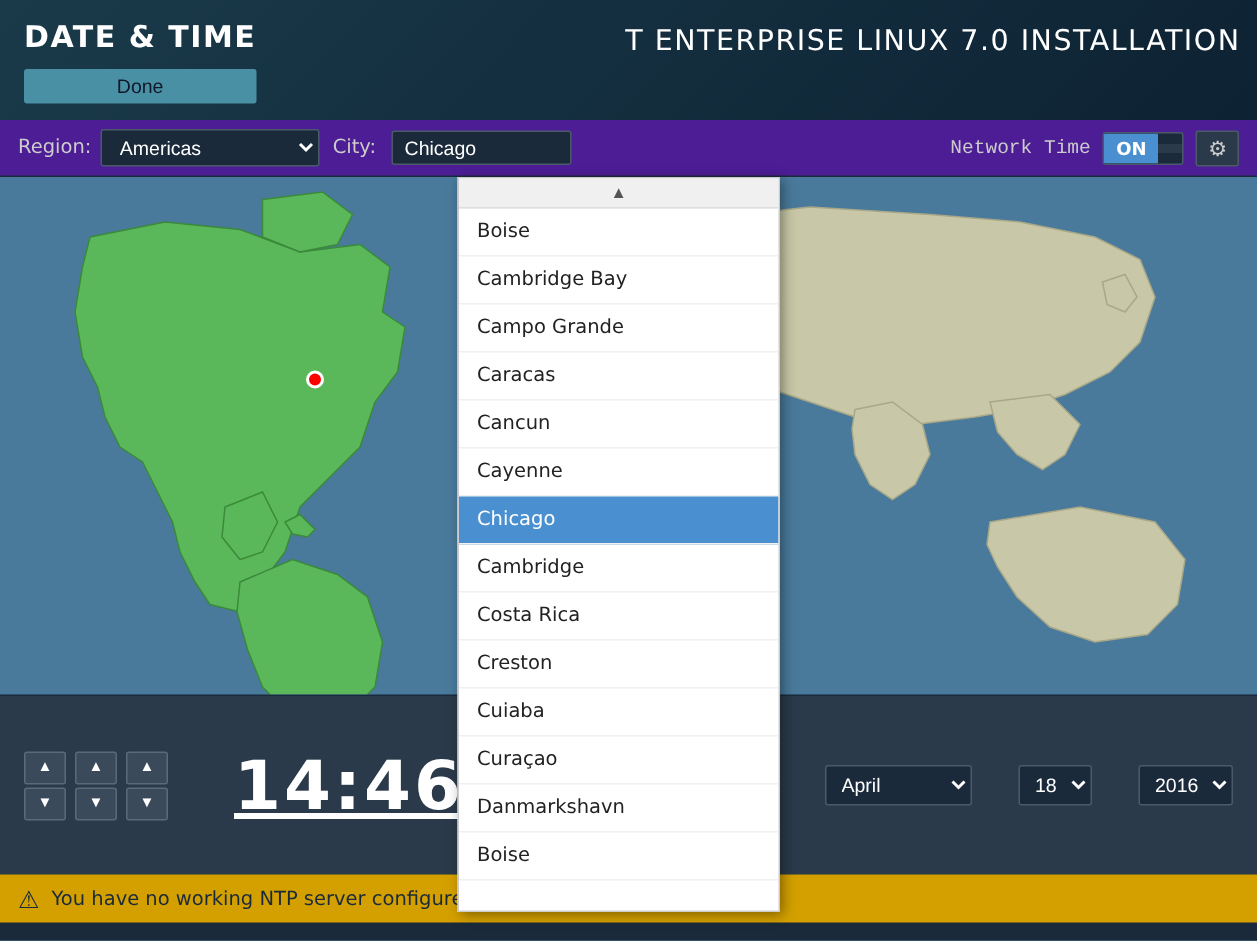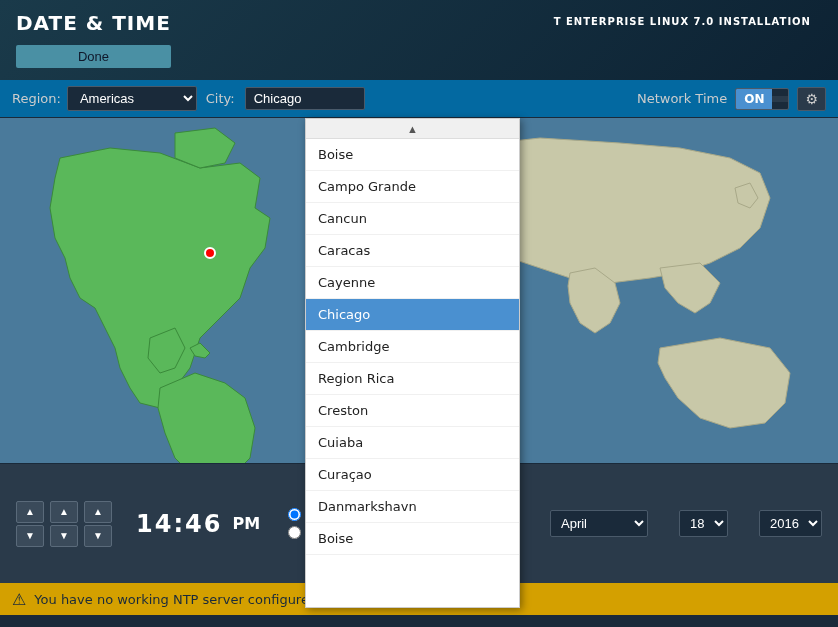--- a/index.html
+++ b/index.html
@@ -11,88 +11,89 @@
       font-size: 14px;
       background: #1a2a3a;
       position: relative;
     }
 
     
     .header {
       background: linear-gradient(135deg, #1a3a4a 0%, #0d2233 100%);
       height: 80px;
       display: flex;
-      align-items: flex-end;
+      align-items: center;
       padding: 12px 16px;
       position: relative;
     }
     .header-title {
       color: white;
       font-size: 20px;
       font-weight: bold;
       letter-spacing: 1px;
       margin-bottom: 8px;
     }
     .header-subtitle {
       position: absolute;
-      right: 27px;
+      right: 11px;
       top: 16px;
       color: white;
-      font-size: 10px;
-      font-weight: bold;
+      font-size: 19px;
+      font-weight: normal;
       letter-spacing: 1px;
     }
     .done-btn {
       background: #4a90a4;
       color: #0f172a;
       border: none;
       padding: 4px 12px;
       font-size: 13px;
       cursor: pointer;
       border-radius: 2px;
       margin-top: 2px;
     }
 
     
     .controls-bar {
-      background: #0369a1;
+      background: #4c1d95;
       height: 38px;
       display: flex;
       align-items: center;
       padding: 0 12px;
       border-bottom: 1px solid #1a2a3a;
     }
     .region-label, .city-label {
       color: #ccc;
       margin-right: 6px;
       font-size: 13px;
     }
     .region-select, .city-input {
       background: #1a2a3a;
       color: white;
       border: 1px solid #4a5a6a;
       padding: 3px 8px;
       font-size: 13px;
       border-radius: 2px;
     }
     .region-select {
-      width: 130px;
+      width: 146px;
     }
     .city-input {
       width: 120px;
     }
     .network-time-section {
       margin-left: auto;
       display: flex;
       align-items: center;
       gap: 8px;
     }
     .network-time-label {
       color: #ccc;
       font-size: 13px;
+      font-family: Liberation Mono, monospace;
     }
     .toggle-container {
       display: flex;
       align-items: center;
       background: #1a2a3a;
       border: 1px solid #4a5a6a;
       border-radius: 2px;
       overflow: hidden;
     }
     .toggle-on {
@@ -164,24 +165,25 @@
       cursor: pointer;
       font-size: 10px;
       display: flex;
       align-items: center;
       justify-content: center;
       border-radius: 2px;
     }
 
     .time-display {
       color: white;
-      font-size: 24px;
+      font-size: 45px;
       font-weight: bold;
       letter-spacing: 2px;
-      margin: 0 4px;
+      margin: 0 24px;
+      text-decoration: underline;
     }
     .am-pm {
       color: white;
       font-size: 16px;
       font-weight: bold;
     }
 
     .time-format {
       display: flex;
       flex-direction: column;
@@ -343,27 +345,28 @@
     <circle cx="210" cy="135" r="5" fill="red" stroke="white" stroke-width="2"></circle>
   </svg>
 </div>
 
 <div class="dropdown-overlay" style="top: 118px; height: 490px; overflow: hidden;">
   <button class="dropdown-scroll-btn">
     <span>▲</span>
   </button>
   <div id="dropdown-items-container">
   <div class="dropdown-item">Boise</div>
+      <div class="dropdown-item">Cambridge Bay</div>
       <div class="dropdown-item">Campo Grande</div>
+      <div class="dropdown-item">Caracas</div>
       <div class="dropdown-item">Cancun</div>
-      <div class="dropdown-item">Caracas</div>
       <div class="dropdown-item">Cayenne</div>
       <div class="dropdown-item selected">Chicago</div>
       <div class="dropdown-item">Cambridge</div>
-      <div class="dropdown-item">Region Rica</div>
+      <div class="dropdown-item">Costa Rica</div>
       <div class="dropdown-item">Creston</div>
       <div class="dropdown-item">Cuiaba</div>
       <div class="dropdown-item">Curaçao</div>
       <div class="dropdown-item">Danmarkshavn</div>
       <div class="dropdown-item">Boise</div>
     </div>
 
 </div>
 
 <div class="bottom-bar">

